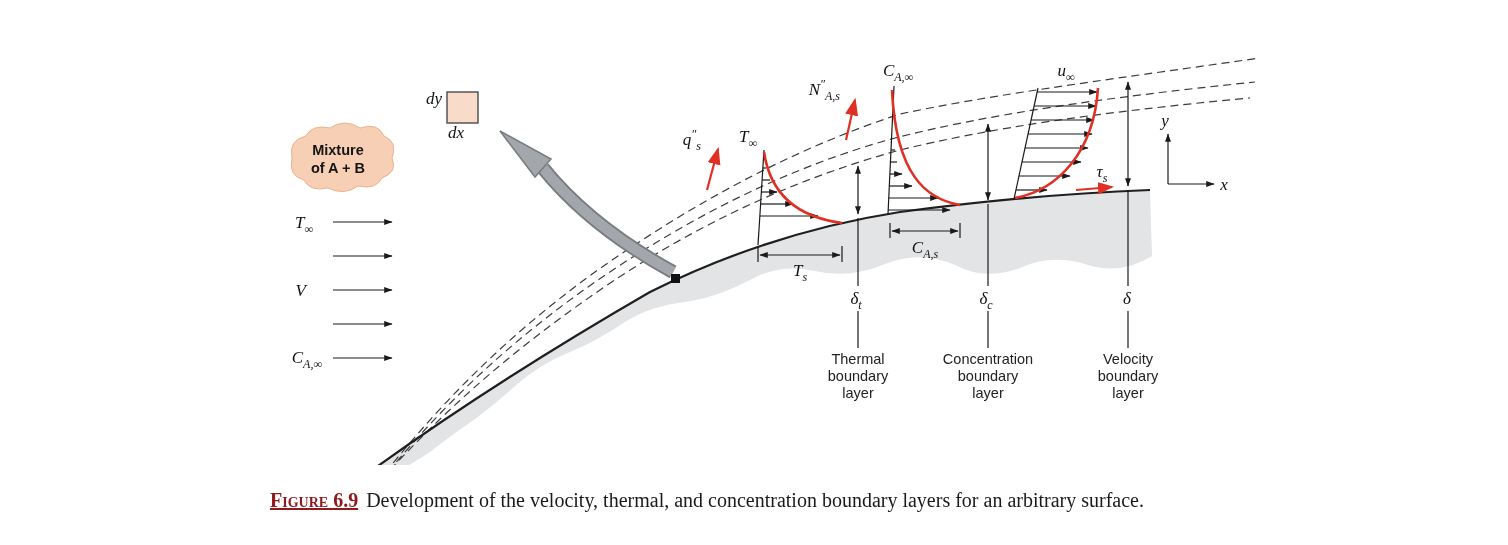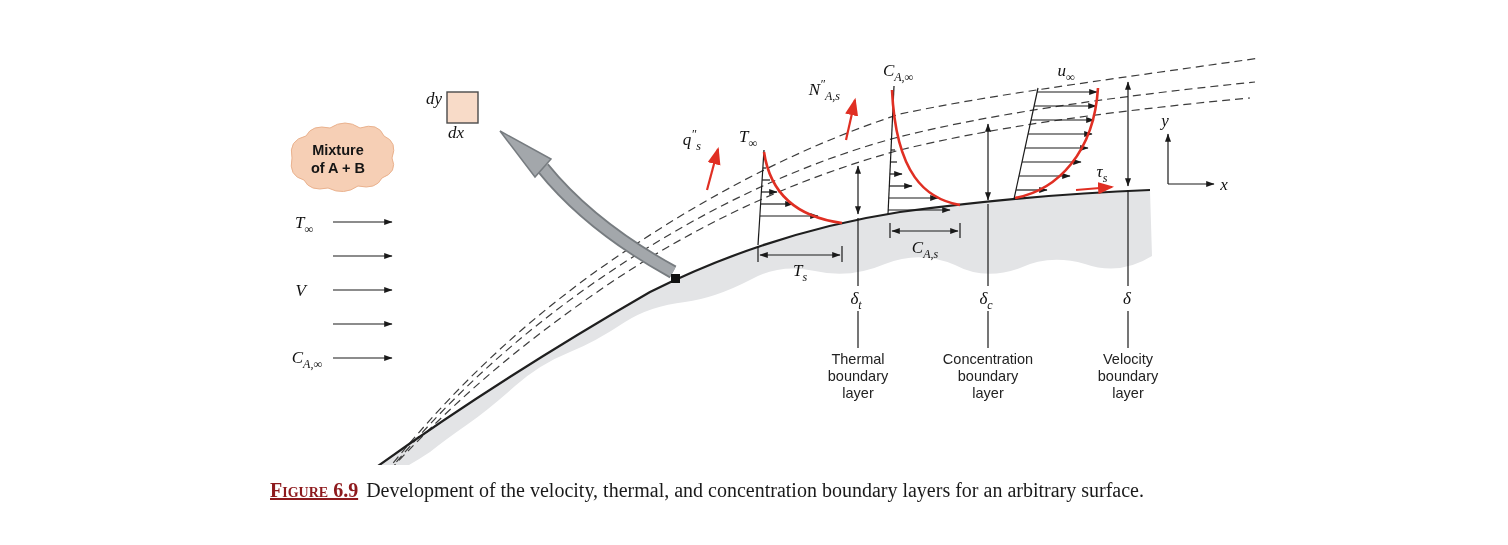--- a/index.html
+++ b/index.html
@@ -5,21 +5,21 @@
   html,body{margin:0;padding:0;background:#ffffff;}
   .page{width:1508px;height:545px;position:relative;background:#ffffff;overflow:hidden;}
   svg{display:block;}
   .math{font-family:"Liberation Serif",serif;font-style:italic;font-size:17px;fill:#111;}
   .math .sub{font-size:12px;}
   .math .sup{font-size:12px;}
   .lab{font-family:"Liberation Sans",sans-serif;font-size:14.5px;fill:#222;font-style:normal;}
   .cloudtxt{font-family:"Liberation Sans",sans-serif;font-size:14.5px;font-weight:bold;fill:#151515;}
   .thin{stroke:#1a1a1a;stroke-width:1.2;fill:none;}
   .dash{stroke:#3c3c3c;stroke-width:1.2;fill:none;stroke-dasharray:8 5;}
-  .caption{width:1414px;text-align:center;font-family:"Liberation Serif",serif;font-size:20px;color:#1a1a1a;margin-top:14px;}
+  .caption{width:1414px;text-align:center;font-family:"Liberation Serif",serif;font-size:20px;color:#1a1a1a;margin-top:24px;}
   .figlabel{color:#8e1a1d;font-weight:bold;font-variant:small-caps;text-decoration:underline;margin-right:8px;}
 </style>
 </head>
 <body>
 
 <div class="page">
 <svg width="1508" height="465" viewBox="0 0 1508 465">
   <defs>
     <marker id="ah" orient="auto-start-reverse" markerWidth="8" markerHeight="6" refX="6.5" refY="2.5">
       <path d="M0,0 L7,2.5 L0,5 Z" fill="#1a1a1a"></path>

